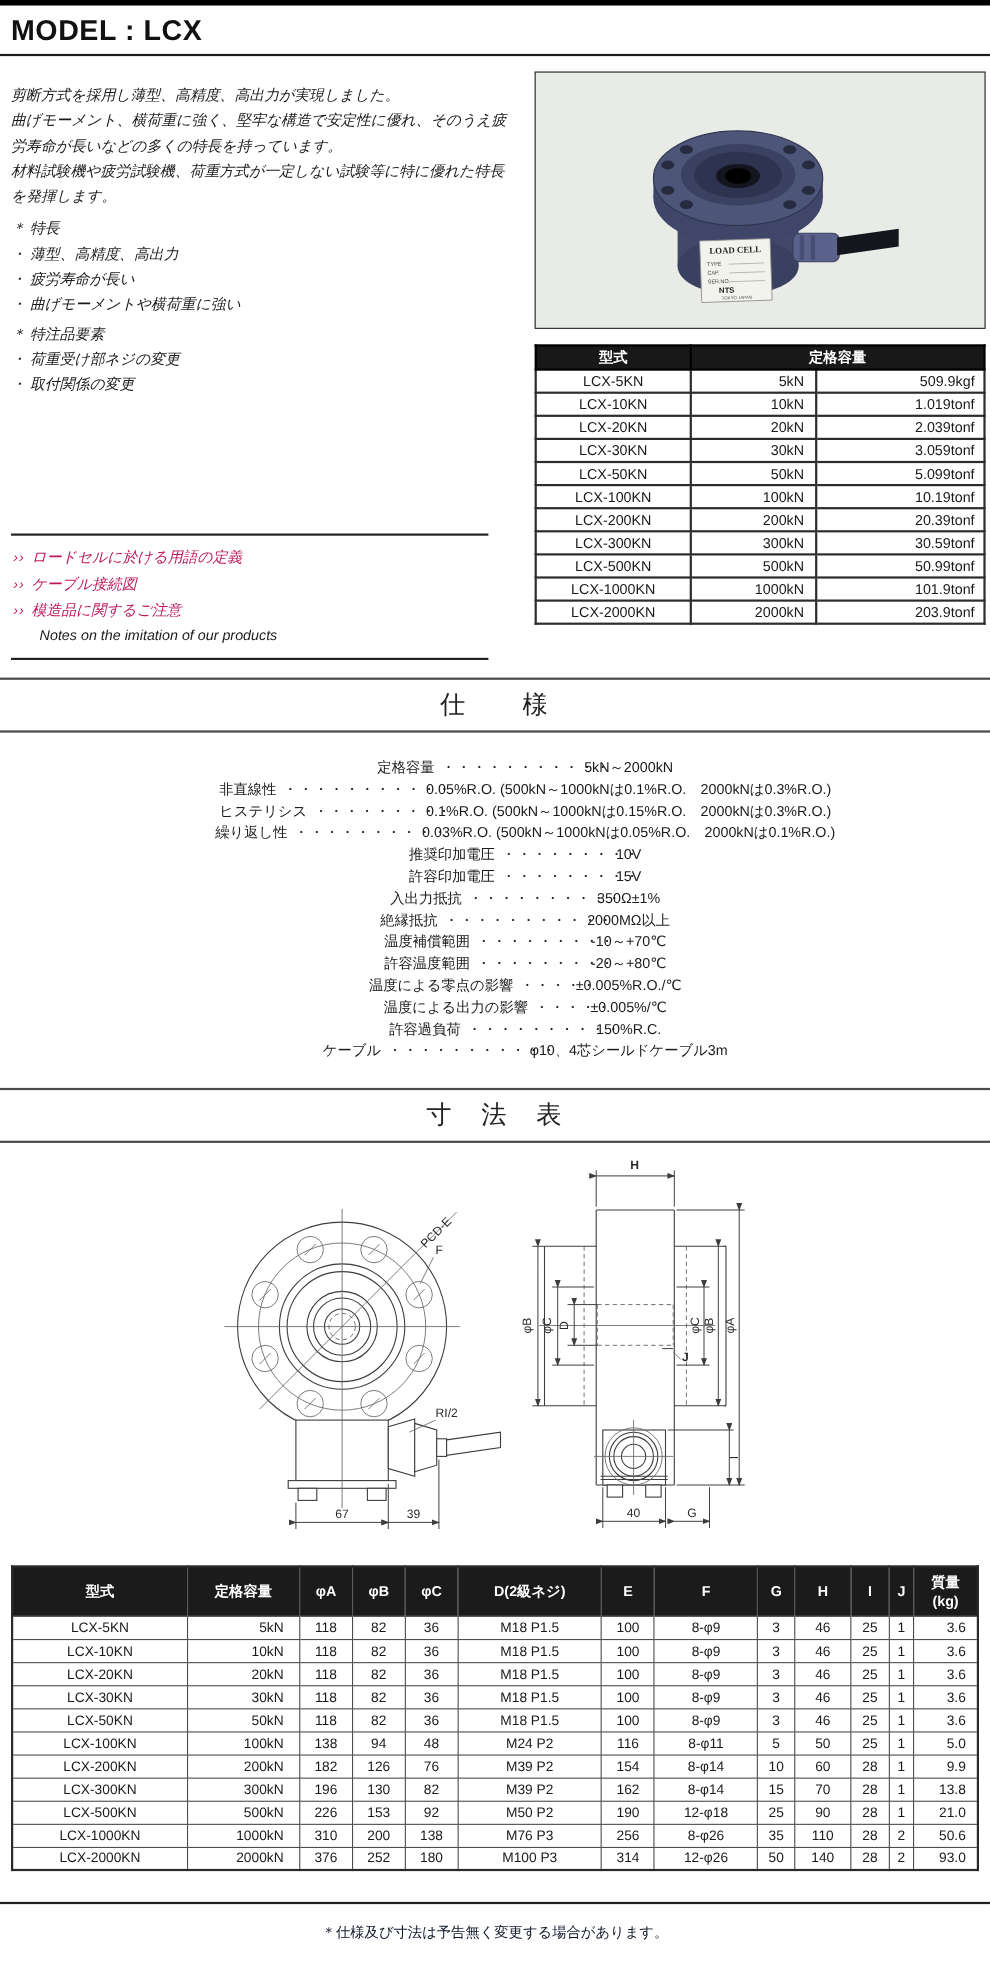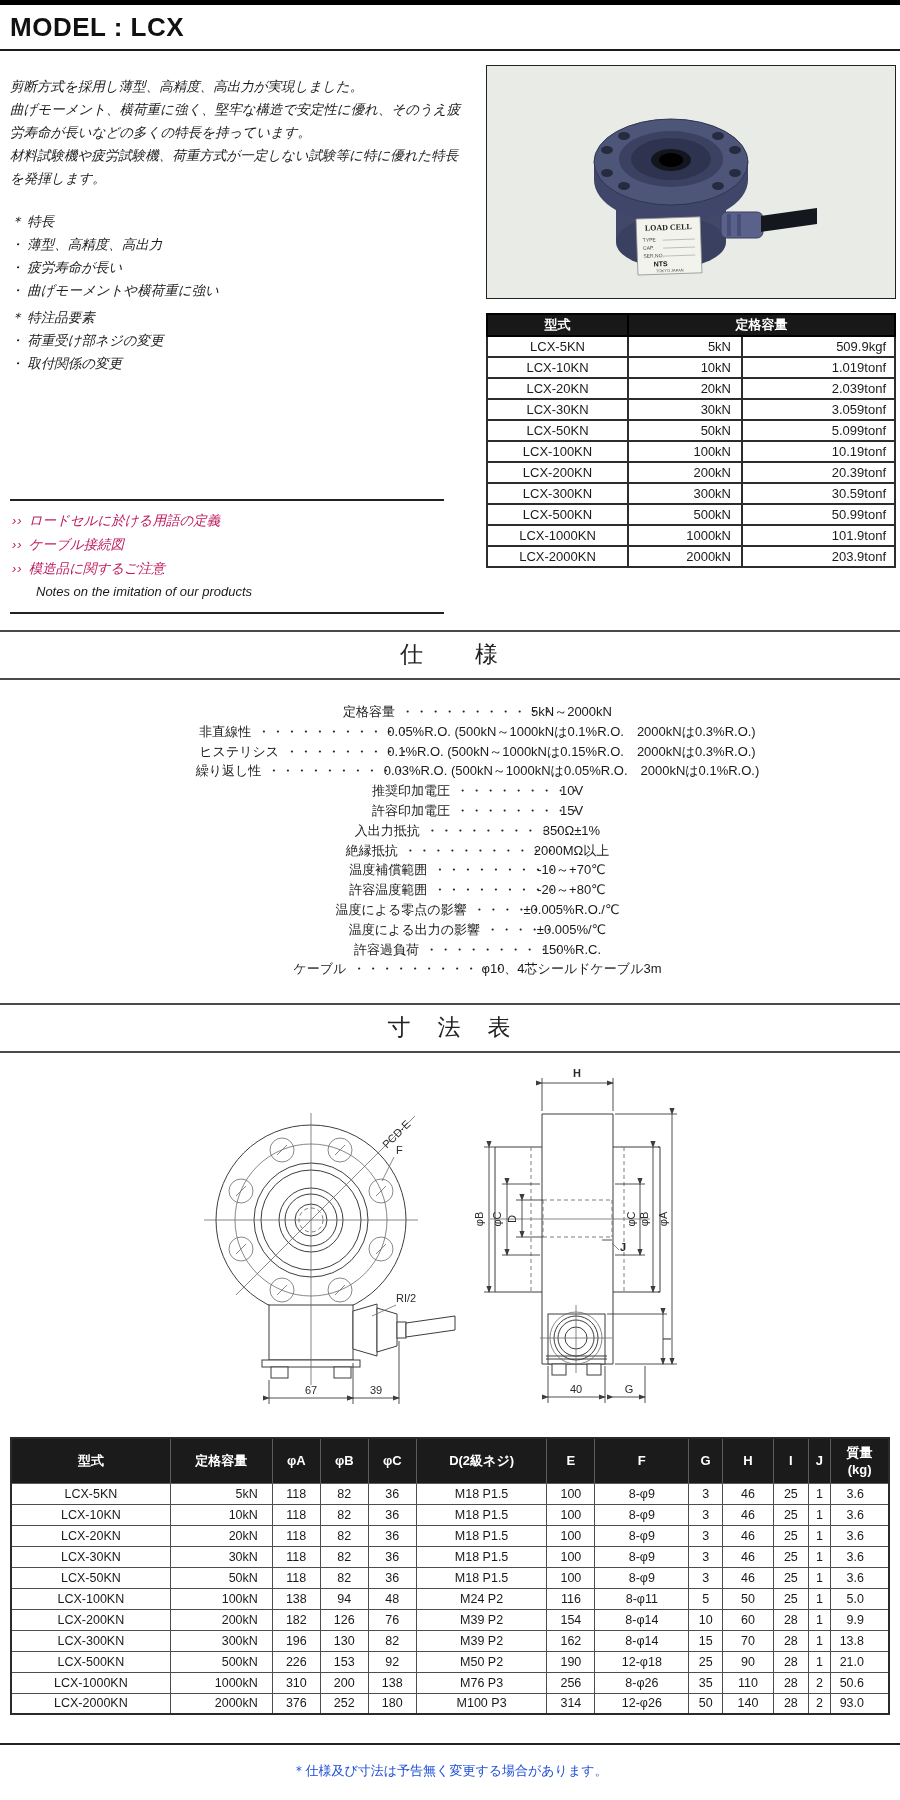--- a/index.html
+++ b/index.html
@@ -15,21 +15,21 @@
   .title-rule { border:0; border-top:2px solid #1c1c1c; margin:0; }
 
   .two-col { display:flex; padding:14px 4px 0 10px; }
   .col-left  { width:452px;font-style:italic; }
   .col-right { width:410px; margin-left:24px; }
 
   .intro { margin-top:10px; font-size:13.5px; line-height:23px; }
   .intro p { margin:0; }
 
   .bullet-block { font-size:13.5px; line-height:23px; }
-  .bullet-block.features { margin-top:20px; }
+  .bullet-block.features { margin-top:6px; }
   .bullet-block.custom   { margin-top:4px; }
 
   .links {
     margin-top:124px; width:434px;
     border-top:2px solid #222; border-bottom:2px solid #222;
     padding:8px 0 9px 2px; font-size:13.5px; line-height:24px;
   }
   .link-row { color:#be185d; cursor:pointer; }
   .link-prefix { font-size:13px; margin-right:6px; letter-spacing:1px; }
   .link-sub { padding-left:24px; font-size:13px; line-height:22px; }
@@ -69,24 +69,24 @@
 
   .dims-table { margin:0 10px; border-collapse:collapse; width:880px; font-size:12.5px; table-layout:fixed; }
   .dims-table th {
     background:#1b1b1b; color:#fff; border:1px solid #5a5a5a; height:45px;
     font-weight:bold; font-size:13px; white-space:pre-line; padding:0 2px;
   }
   .dims-table td { border:1px solid #4d4d4d; height:21px; text-align:center; padding:0 2px; }
   .dims-table { border:2px solid #2a2a2a; }
   .dims-table td.c-model { text-align:center; }
   .dims-table td.c-cap  { text-align:right; padding-right:14px; }
-  .dims-table td.c-mass { text-align:right; padding-right:24px; }
+  .dims-table td.c-mass { text-align:right; padding-right:10px; }
 
   .footer-rule { border:0; border-top:2px solid #222; margin:28px 0 0 0; }
-  .footer-note { text-align:center; font-size:13px; margin-top:17px; color:#1d4ed8; }
+  .footer-note { text-align:center; font-size:13px; margin-top:17px; color:#0f172a; }
 </style>
 </head>
 <body>
 
 <div class="top-bar"></div>
 <div class="page-title">MODEL : LCX</div>
 <hr class="title-rule">
 
 <div class="two-col">
   <div class="col-left">

